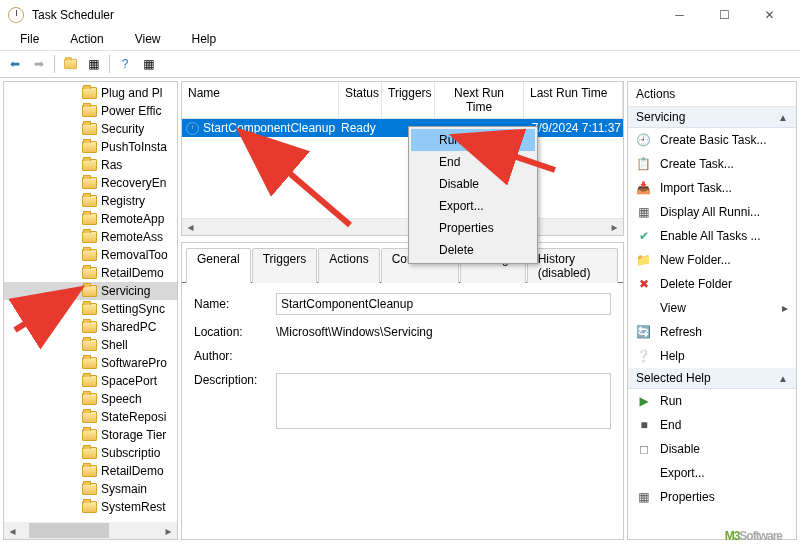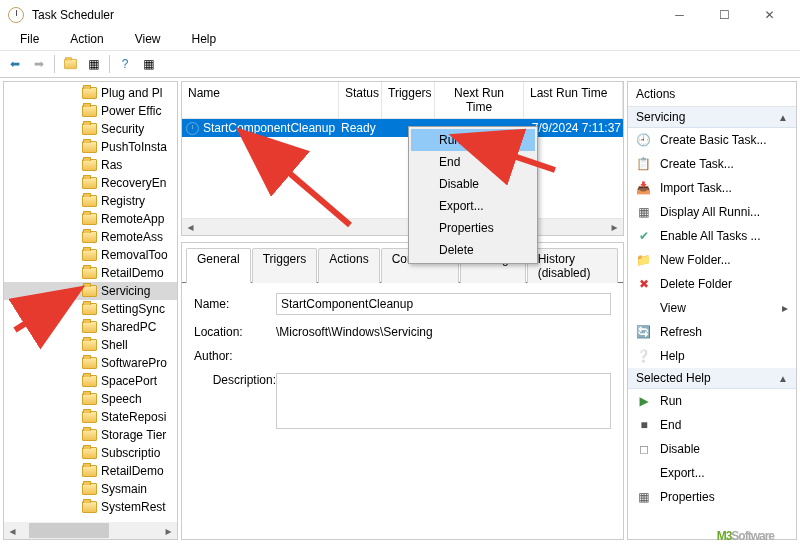--- a/index.html
+++ b/index.html
@@ -67,21 +67,21 @@
 .act-grp .collapse{font-size:10px;color:#555;}
 .act-item { padding: 4px 8px; display: flex; align-items: center; gap: 8px; }
 .ai { width: 16px; height: 16px; display: flex; align-items: center; justify-content: center; flex-shrink:0;}
 
 
 .ctx { position: absolute; left: 408px; top: 126px; width: 130px; background: #f0f0f0; border: 1px solid #a0a0a0; box-shadow: 2px 2px 4px rgba(0,0,0,0.25); padding:2px;}
 .ctx-item { padding: 4px 8px 4px 28px; background:#f0f0f0;}
 .ctx-item.hl { background: #91c9f7; }
 
 
-.watermark { position: absolute; right: 26px; bottom: 4px; font-size: 26px; font-weight: bold; color: #aaa; letter-spacing:-1px;}
+.watermark { position: absolute; right: 18px; bottom: 4px; font-size: 26px; font-weight: bold; color: #aaa; letter-spacing:-1px;}
 .watermark .m3{color:#6aa82c;}
 
 svg.arrsvg{position:absolute;pointer-events:none;}
 </style>
 </head>
 <body>
 
 <div class="titlebar">
   <div class="title-icon"></div>
   <div class="title-text">Task Scheduler</div>
@@ -260,21 +260,21 @@
           <div class="val">StartComponentCleanup</div>
         </div>
         <div class="field">
           <label>Location:</label>
           <div>\Microsoft\Windows\Servicing</div>
         </div>
         <div class="field">
           <label>Author:</label>
           <div></div>
         </div>
-        <div class="field" style="align-items:flex-start;text-align:right;">
+        <div class="field" style="align-items:flex-start;">
           <label>Description:</label>
           <div class="val desc"></div>
         </div>
       </div>
     </div>
   </div>
 
   <div class="actions">
     <div class="act-hdr">Actions</div>
     <div class="act-grp">

